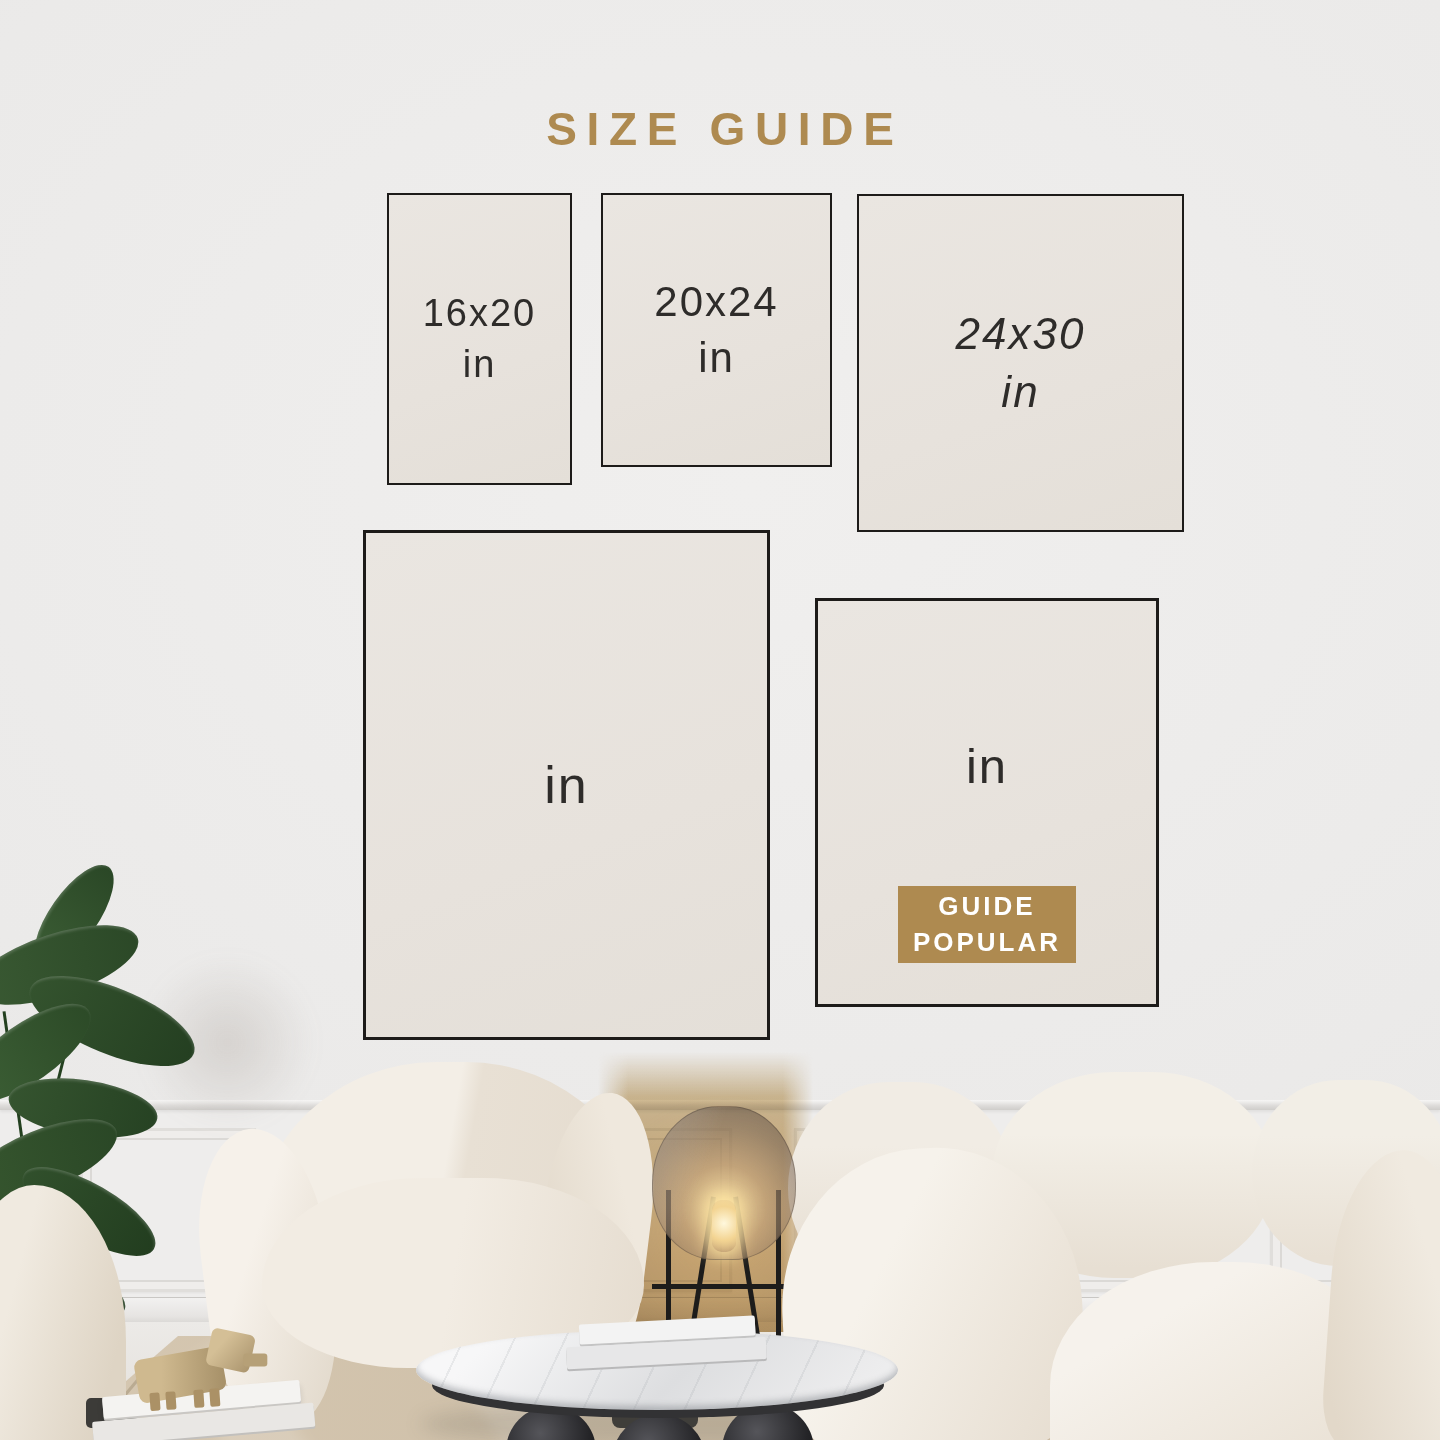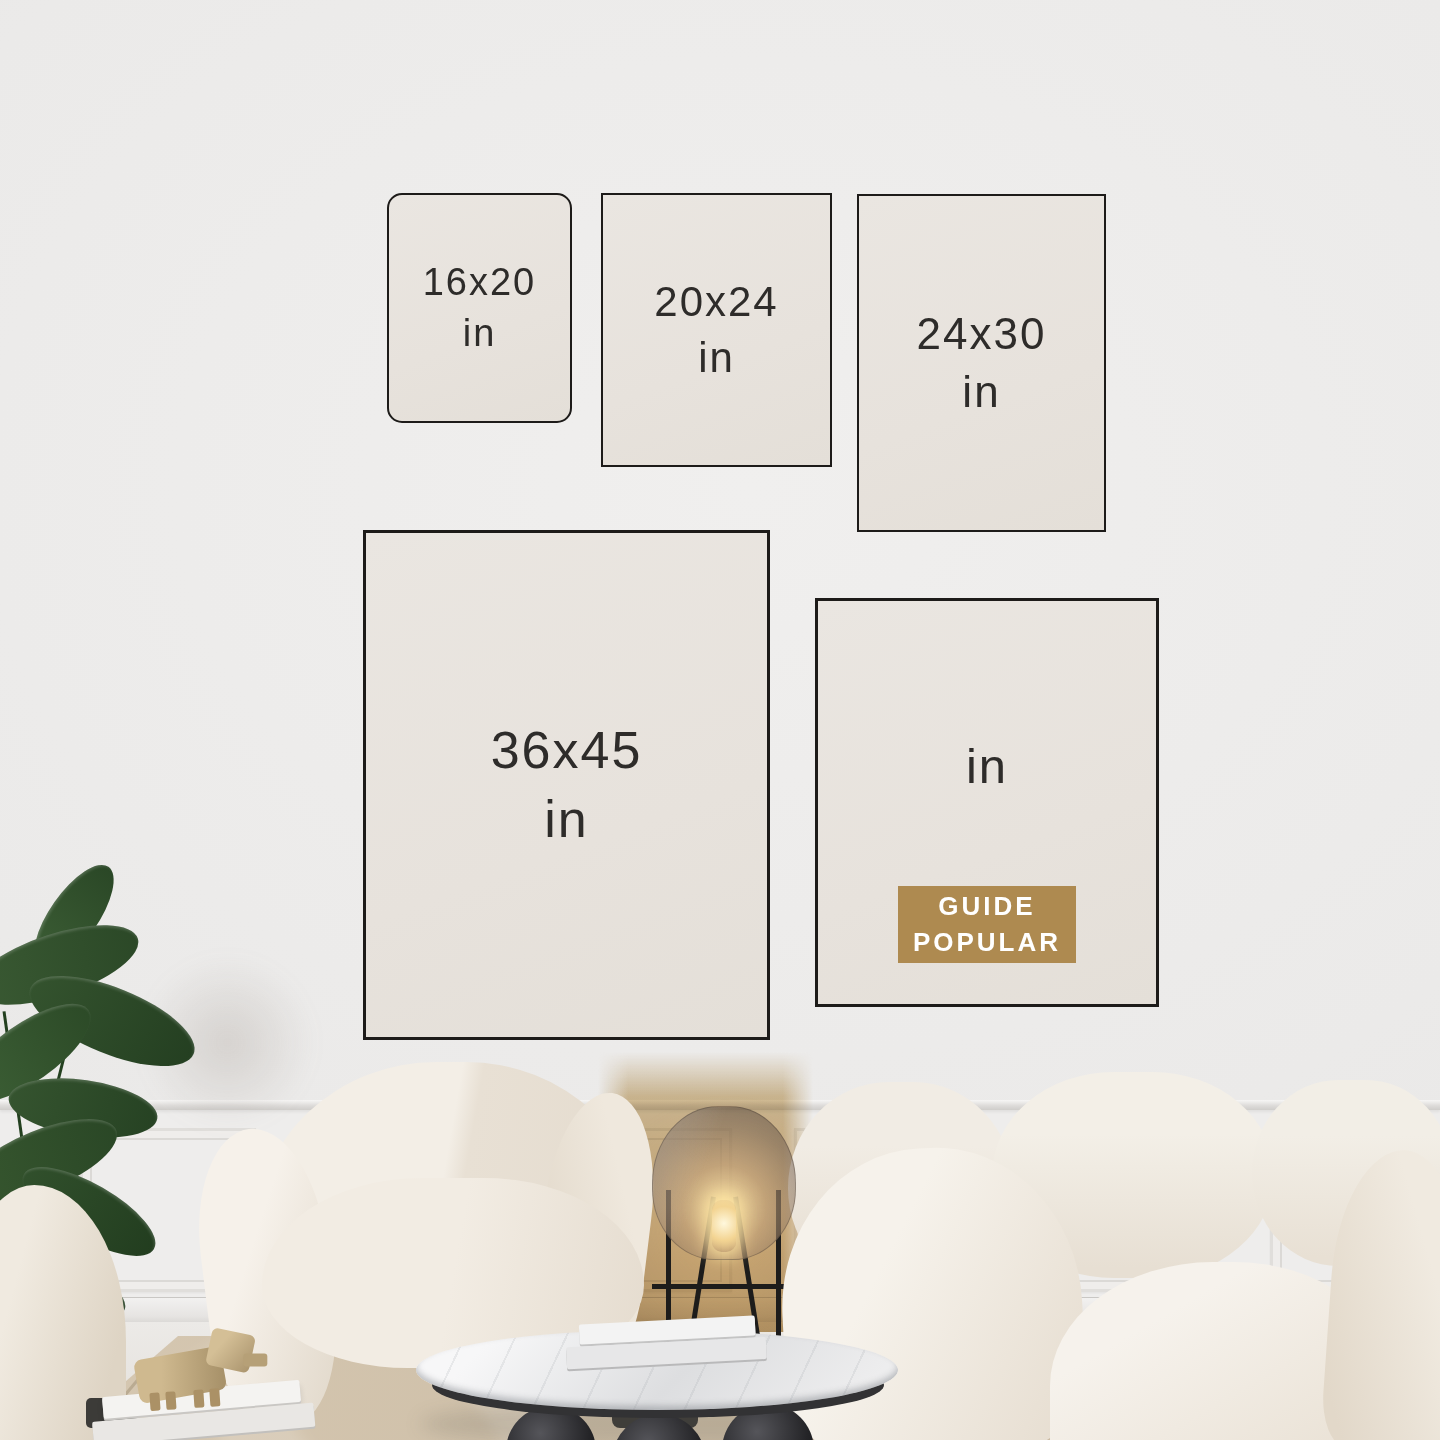--- a/index.html
+++ b/index.html
@@ -118,23 +118,23 @@
   .tbook1{position:absolute;left:14px;top:0;width:176px;height:20px;background:#f3f3f3;border-radius:2px;box-shadow:0 2px 0 #c4c4c4;}
   .tbook2{position:absolute;left:0;top:22px;width:200px;height:22px;background:#e7e7e8;border-radius:2px;box-shadow:0 2px 0 #b9b9ba;}
   
   .title{position:absolute;left:0;top:102px;width:100%;margin:0;text-align:center;z-index:10;
     font-size:46px;font-weight:700;letter-spacing:.21em;text-indent:.21em;color:#ae8a50;}
   .size-box{position:absolute;z-index:10;box-sizing:border-box;border:2px solid #1d1b19;
     background:linear-gradient(160deg,#eae6e1 0%,#e7e2dc 60%,#e4dfd8 100%);
     display:flex;align-items:center;justify-content:center;}
   .size-box .lbl{display:flex;flex-direction:column;align-items:center;gap:2px;
     color:#2e2c2a;font-weight:300;letter-spacing:2px;line-height:1.28;text-align:center;}
-  .b1{left:387px;top:193px;width:185px;height:230px;border-radius:15px;}  .b1 .lbl{font-size:38px;}
+  .b1{left:387px;top:193px;width:185px;height:292px;}  .b1 .lbl{font-size:38px;}
   .b2{left:601px;top:193px;width:231px;height:274px;}  .b2 .lbl{font-size:42px;}
-  .b3{left:857px;top:194px;width:249px;height:338px;}  .b3 .lbl{font-size:44px;}
+  .b3{left:857px;top:194px;width:327px;height:338px;font-style:italic;}  .b3 .lbl{font-size:44px;}
   .b4{left:363px;top:530px;width:407px;height:510px;border-width:3px;}  .b4 .lbl{font-size:52px;}
   .b5{left:815px;top:598px;width:344px;height:409px;border-width:3px;}  .b5 .lbl{font-size:49px;transform:translateY(-36px);}
   .badge{position:absolute;left:50%;bottom:41px;transform:translateX(-50%);
     width:178px;height:77px;background:#ae8a50;color:#ffffff;
     display:flex;flex-direction:column;align-items:center;justify-content:center;
     font-weight:700;font-size:26px;letter-spacing:3px;line-height:1.35;}
 </style>
 </head>
 <body>
 
@@ -221,20 +221,21 @@
   <div class="table-ball" style="left:506px;top:1406px;width:90px;height:90px;"></div>
   <div class="table-ball" style="left:612px;top:1414px;width:94px;height:94px;"></div>
   <div class="table-ball" style="left:722px;top:1404px;width:92px;height:92px;"></div>
   <div class="table-rim"></div>
   <div class="table-top"></div>
   <div class="tbooks">
     <div class="tbook1"></div>
     <div class="tbook2"></div>
   </div>
 
+  <h1 class="title">SIZE GUIDE</h1>
 
   <div class="size-box b1">
     <div class="lbl">
       <span>16x20</span>
       <span>in</span>
     </div>
   </div>
 
   <div class="size-box b2">
     <div class="lbl">
@@ -245,21 +246,20 @@
 
   <div class="size-box b3">
     <div class="lbl">
       <span>24x30</span>
       <span>in</span>
     </div>
   </div>
 
   <div class="size-box b4">
     <div class="lbl">
-      <span>36x45</span>
       <span>in</span>
     </div>
   </div>
 
   <div class="size-box b5">
     <div class="lbl">
       <span>in</span>
     </div>
     <div class="badge">
       <span>GUIDE</span>

